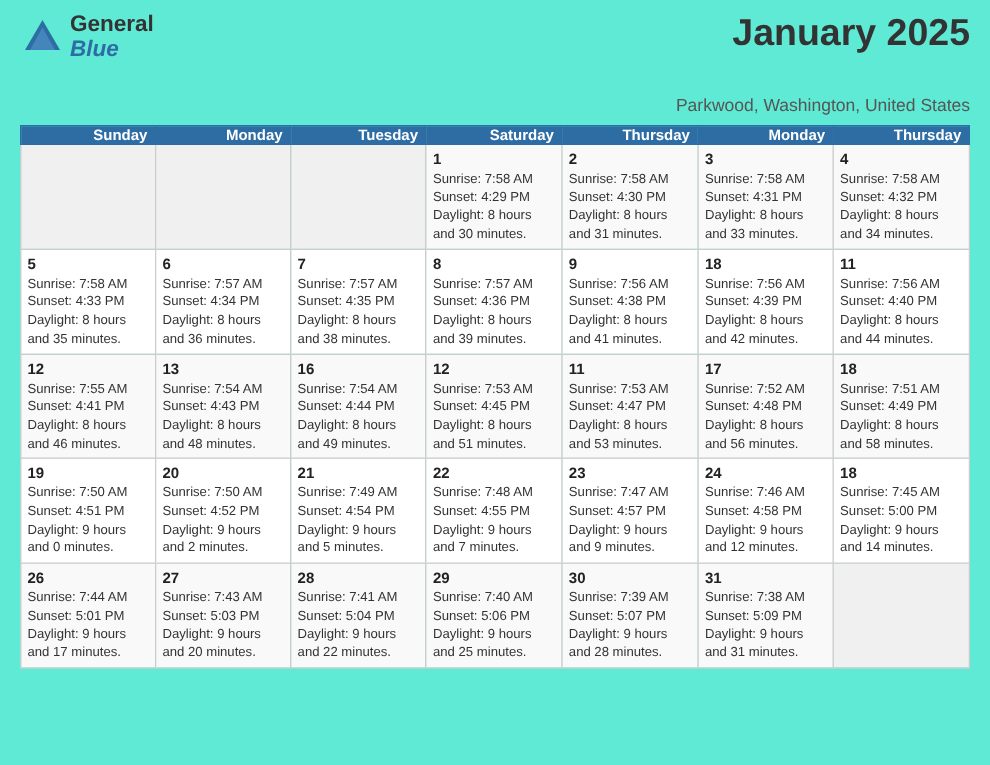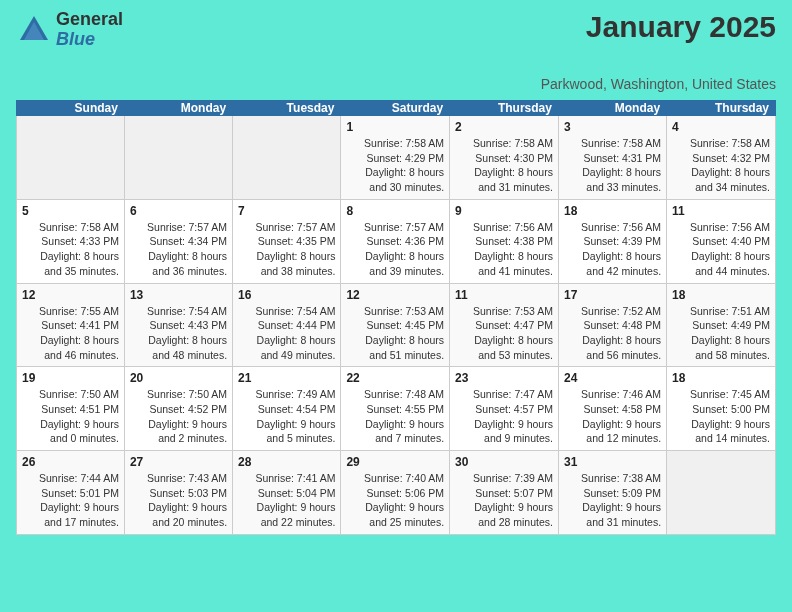--- a/index.html
+++ b/index.html
@@ -91,21 +91,20 @@
     .day-number {
       font-weight: bold;
       font-size: 12px;
       margin-bottom: 2px;
       color: #222;
     }
     .day-info {
       color: #333;
       font-size: 10.5px;
       line-height: 1.4;
-      text-align: right;
     }
     .empty-cell {
       background: #f0f0f0 !important;
     }
   </style>
 </head>
 <body>
 
 <div class="page">
   <div class="header">

